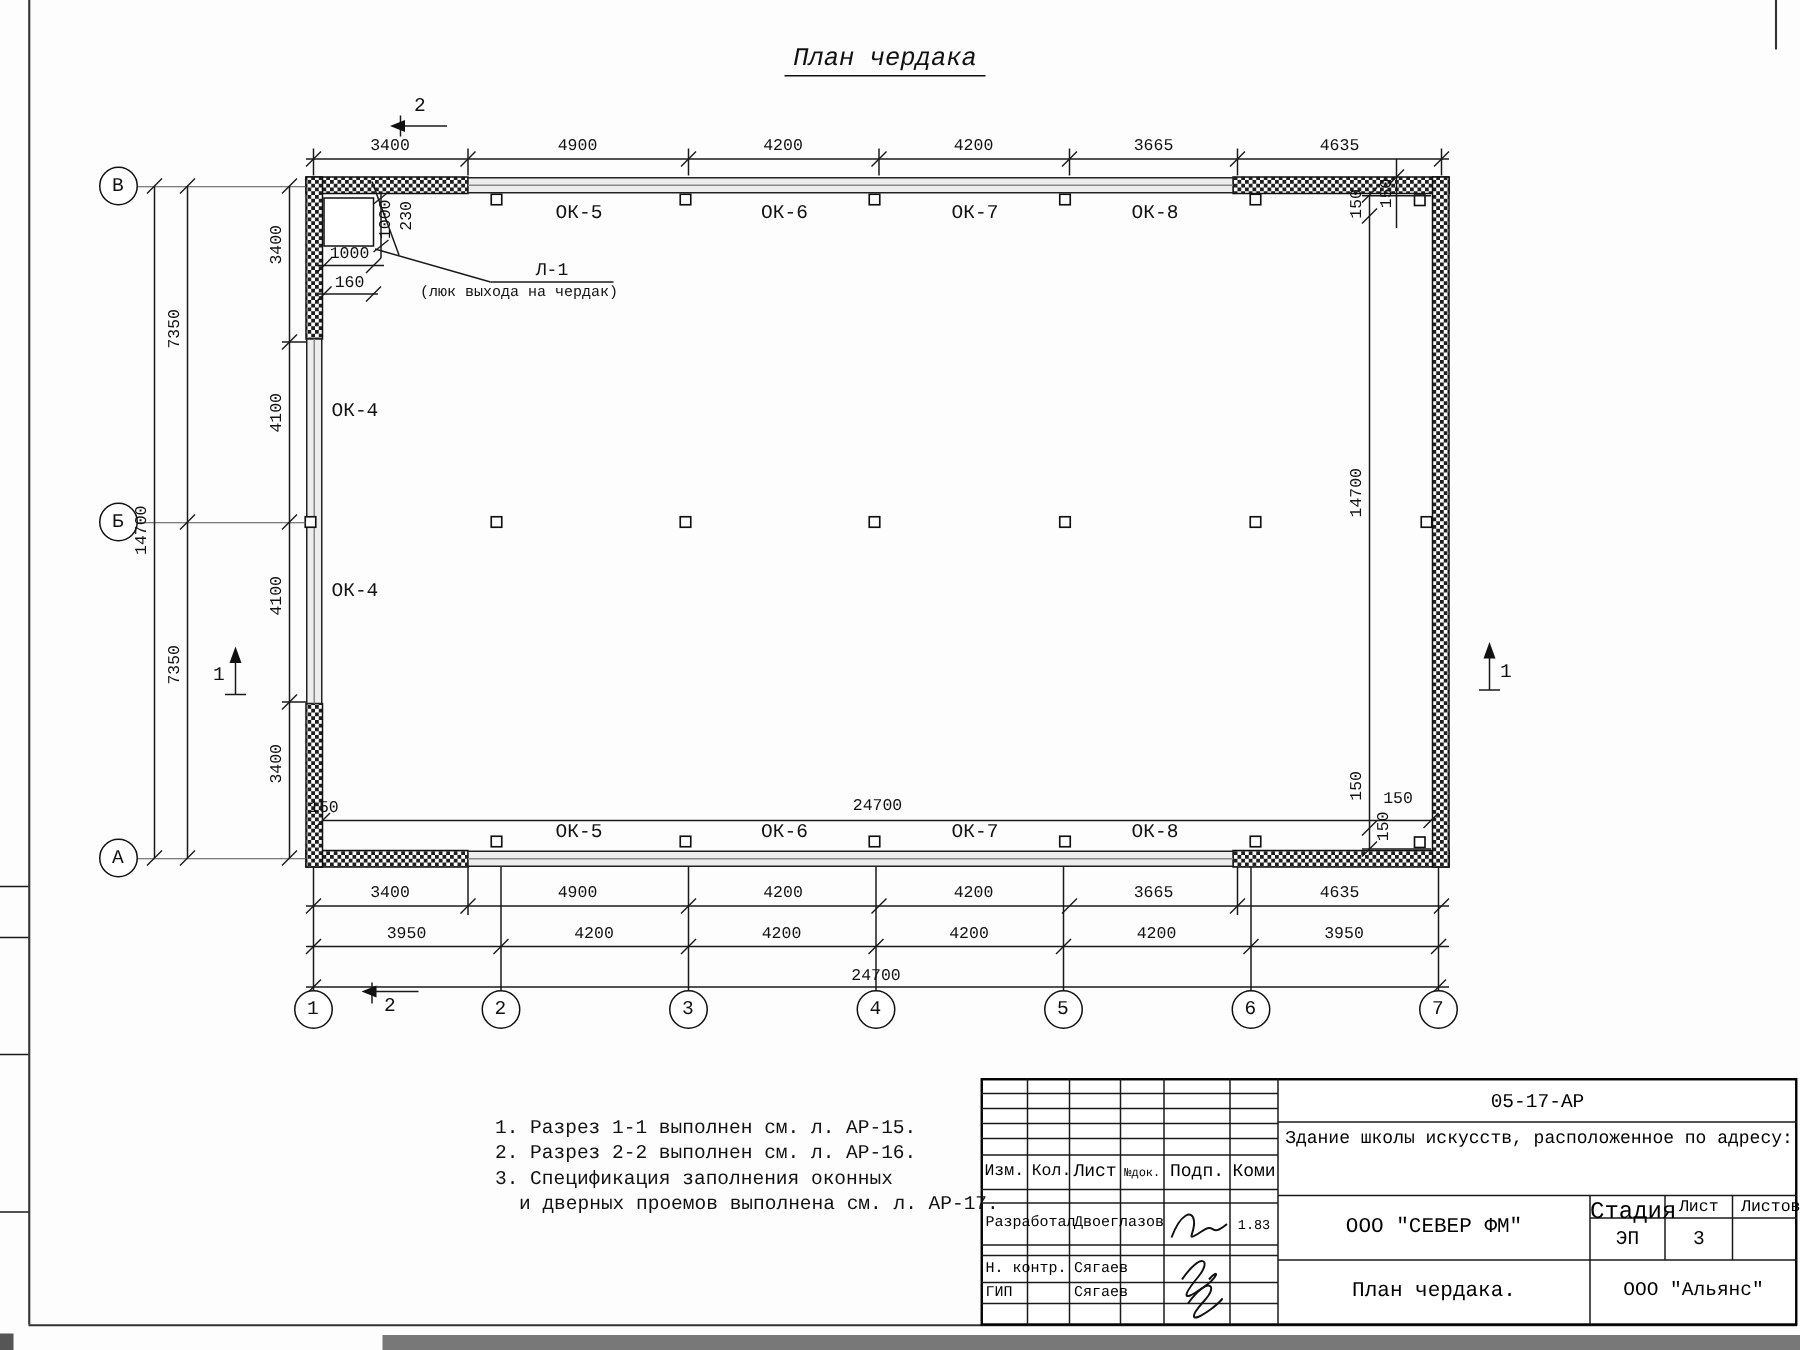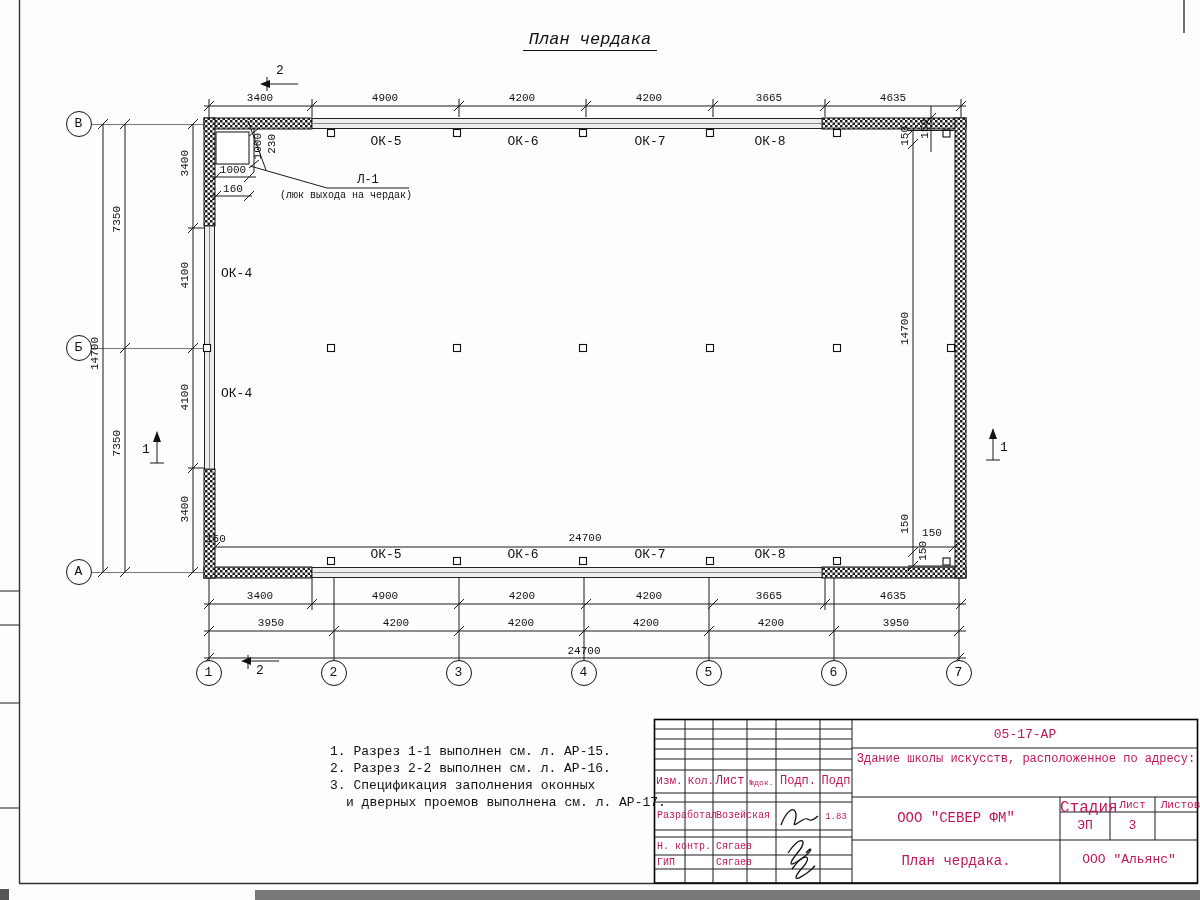--- a/index.html
+++ b/index.html
@@ -12,21 +12,21 @@
   .lbl{font-size:13px;}
   svg line{stroke:#1a1a1a;stroke-width:1;}
   svg .thin{stroke:#555;stroke-width:0.8;}
   svg .mid{stroke:#888;}
   svg .frame{stroke:#333;stroke-width:1.4;}
   .bub{position:absolute;width:25px;height:25px;display:flex;align-items:center;justify-content:center;
        font-size:13px;color:#111;}
   #title-wrap{position:absolute;left:470px;top:30px;width:240px;text-align:center;}
   #title-wrap span{font-style:italic;font-size:17px;border-bottom:1.4px solid #111;padding:0 6px 1px;}
   .note{position:absolute;font-size:13px;white-space:nowrap;}
-  .tbt{position:absolute;white-space:nowrap;color:#be185d;}
+  .tbt{position:absolute;white-space:nowrap;color:#000000;}
 </style>
 </head>
 <body>
 
 <div id="sheet">
 
   <svg class="abs" width="1200" height="900" style="left:0;top:0">
     <defs>
       <pattern id="ck" width="5" height="5" patternUnits="userSpaceOnUse">
         <rect width="5" height="5" fill="#fff"></rect>
@@ -339,24 +339,24 @@
   <div class="note" style="left:330px;top:744px">1. Разрез 1-1 выполнен см. л. АР-15.</div>
   <div class="note" style="left:330px;top:761px">2. Разрез 2-2 выполнен см. л. АР-16.</div>
   <div class="note" style="left:330px;top:778px">3. Спецификация заполнения оконных</div>
   <div class="note" style="left:346px;top:795px">и дверных проемов выполнена см. л. АР-17.</div>
 
   <div class="tbt c" style="left:654px;top:775px;width:31px;font-size:11px">Изм.</div>
   <div class="tbt c" style="left:685px;top:775px;width:32px;font-size:11px">Кол.</div>
   <div class="tbt c" style="left:713px;top:774px;width:34px;font-size:12px">Лист</div>
   <div class="tbt c" style="left:747px;top:778px;width:29px;font-size:8px">№док.</div>
   <div class="tbt c" style="left:776px;top:774px;width:44px;font-size:12px">Подп.</div>
-  <div class="tbt c" style="left:820px;top:774px;width:32px;font-size:12px">Подп</div>
+  <div class="tbt c" style="left:820px;top:774px;width:32px;font-size:12px">Коми</div>
 
   <div class="tbt" style="left:657px;top:810px;font-size:10px">Разработал</div>
-  <div class="tbt" style="left:716px;top:810px;font-size:10px">Возейская</div>
+  <div class="tbt" style="left:716px;top:810px;font-size:10px">Двоеглазов</div>
   <div class="tbt c" style="left:821px;top:812px;width:30px;font-size:9px">1.83</div>
   <div class="tbt" style="left:657px;top:841px;font-size:10px">Н. контр.</div>
   <div class="tbt" style="left:716px;top:841px;font-size:10px">Сягаев</div>
   <div class="tbt" style="left:657px;top:857px;font-size:10px">ГИП</div>
   <div class="tbt" style="left:716px;top:857px;font-size:10px">Сягаев</div>
 
   <div class="tbt c" style="left:852px;top:727px;width:346px;font-size:13px">05-17-АР</div>
   <div class="tbt c" style="left:856px;top:752px;width:340px;font-size:12px">Здание школы искусств, расположенное по адресу:</div>
   <div class="tbt c" style="left:1060px;top:799px;width:50px;font-size:16px">Стадия</div>
   <div class="tbt c" style="left:1110px;top:799px;width:45px;font-size:11px">Лист</div>

